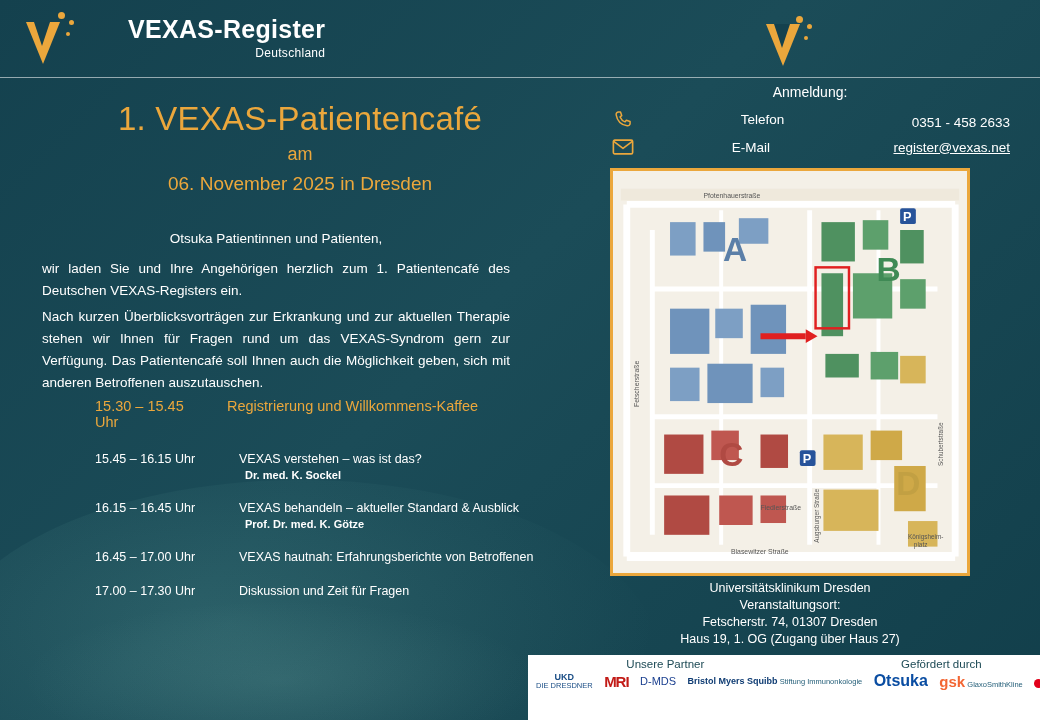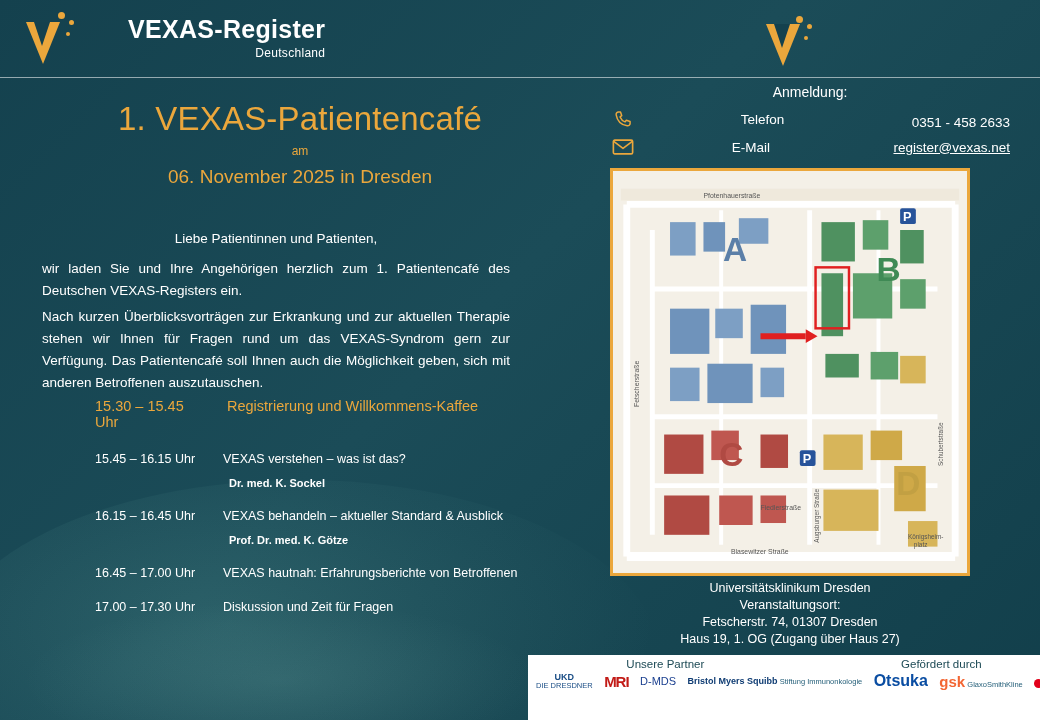--- a/index.html
+++ b/index.html
@@ -75,41 +75,41 @@
     text-align: right;
   }
   .logo-right { position: absolute; left: 760px; top: 14px; width: 62px; height: 52px; }
   .logo-right .logo-v { left: 6px; top: 10px; }
 
   
   .title-block { position: absolute; left: 0; top: 100px; width: 600px; text-align: center; }
   .main-title {
     color: #eba73c; font-size: 33px; font-weight: normal; letter-spacing: 0.2px;
   }
-  .title-am { color: #eba73c; font-size: 12px; margin-top: 6px; }
+  .title-am { color: #eba73c; font-size: 18px; margin-top: 6px; }
   .title-date { color: #eba73c; font-size: 19px; margin-top: 8px; }
 
   .body-text {
     position: absolute; left: 42px; top: 228px; width: 468px;
     color: #ffffff; font-size: 13.5px; line-height: 22px;
     text-align: justify;
   }
   .body-text .salutation { display: block; text-align: center; margin-bottom: 8px; }
   .body-text p { margin: 0 0 4px 0; }
 
   
   .agenda { position: absolute; left: 95px; top: 398px; width: 470px; }
   .agenda-highlight {
     color: #eba73c; font-size: 14.5px; display: flex; gap: 20px; margin-bottom: 22px;
   }
   .agenda-highlight .time { width: 112px; }
-  .agenda-row { color: #ffffff; font-size: 12.5px; display: flex; gap: 16px; margin-bottom: 20px; }
+  .agenda-row { color: #ffffff; font-size: 12.5px; display: flex; gap: 32px; margin-bottom: 20px; }
   .agenda-row .time { width: 112px; white-space: nowrap; }
   .agenda-row .what { flex: 1; }
-  .agenda-row .speaker { display: block; font-size: 11px; font-weight: bold; margin-top: 11px; margin-left: 6px; }
+  .agenda-row .speaker { display: block; font-size: 11px; font-weight: bold; margin-top: 3px; margin-left: 6px; }
 
   
   .contact { position: absolute; left: 610px; top: 84px; width: 400px; }
   .contact-title { color: #ffffff; font-size: 14px; text-align: center; margin-bottom: 8px; }
   .contact-row { display: flex; align-items: center; gap: 10px; margin-bottom: 6px; justify-content: space-between; }
   .contact-icon { width: 26px; height: 22px; color: #eba73c; display: flex; align-items: center; justify-content: center; }
   .contact-label { color: #ffffff; font-size: 13.5px; width: 66px; }
   .contact-value { color: #ffffff; font-size: 13.5px; }
   .contact-value.link { color: #ffffff; text-decoration: underline; }
   .contact-row.phone .contact-value { position: relative; top: 3px; }
@@ -176,21 +176,21 @@
     </div>
   </div>
 
   <div class="title-block">
     <div class="main-title">1. VEXAS-Patientencafé</div>
     <div class="title-am">am</div>
     <div class="title-date">06. November 2025 in Dresden</div>
   </div>
 
   <div class="body-text">
-    <span class="salutation">Liebe Patientinnen und Patienten,</span>
+    <span class="salutation">Otsuka Patientinnen und Patienten,</span>
     <p>wir laden Sie und Ihre Angehörigen herzlich zum 1. Patientencafé des Deutschen VEXAS-Registers ein.</p>
     <p>Nach kurzen Überblicksvorträgen zur Erkrankung und zur aktuellen Therapie stehen wir Ihnen für Fragen rund um das VEXAS-Syndrom gern zur Verfügung. Das Patientencafé soll Ihnen auch die Möglichkeit geben, sich mit anderen Betroffenen auszutauschen.</p>
   </div>
 
   <div class="agenda">
     <div class="agenda-highlight">
       <span class="time">15.30 – 15.45 Uhr</span>
       <span class="what">Registrierung und Willkommens-Kaffee</span>
     </div>
 

